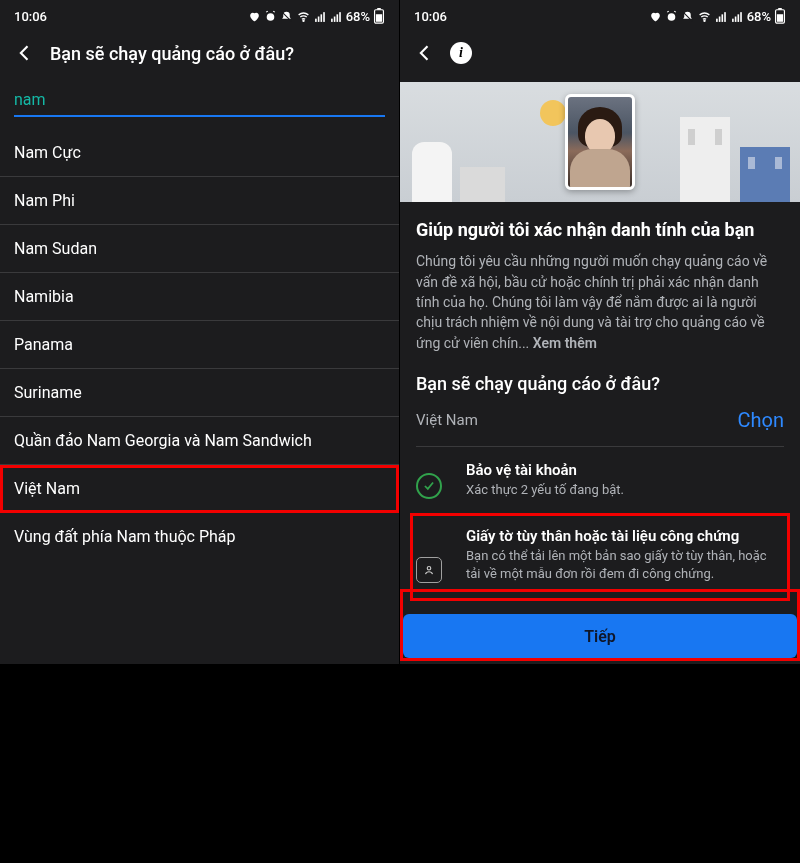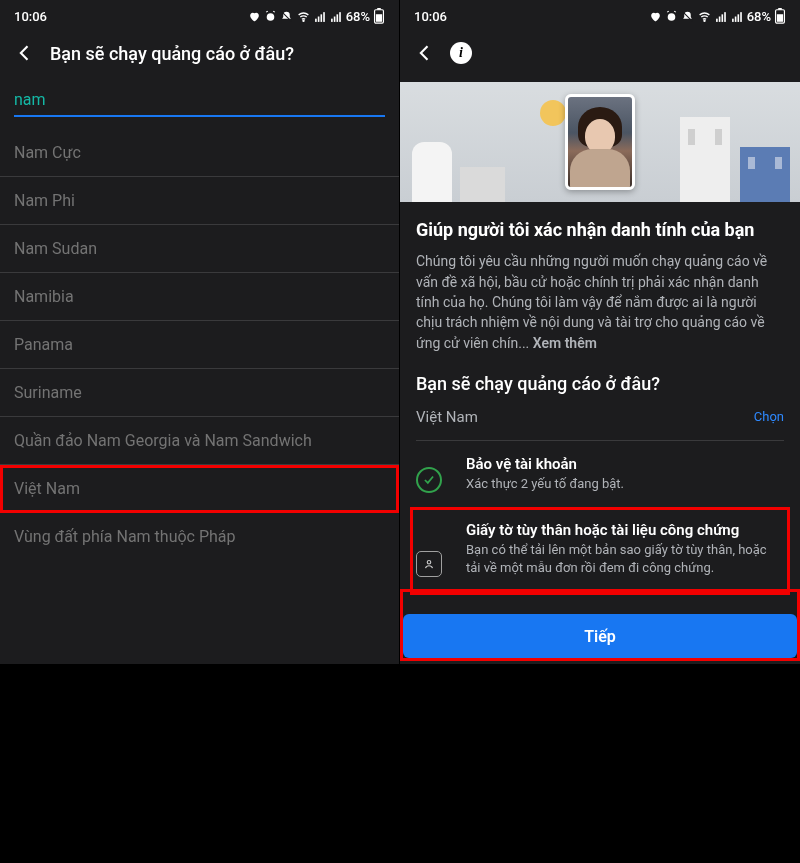--- a/index.html
+++ b/index.html
@@ -17,21 +17,21 @@
   .header .back { width: 22px; height: 22px; display: flex; align-items: center; justify-content: center; }
   .header .title { font-size: 18px; font-weight: 500; flex: 1; }
   .info-circle { width: 22px; height: 22px; border-radius: 50%; background: #fff; color: #000; display: flex; align-items: center; justify-content: center; font-weight: bold; font-size: 14px; font-family: Georgia, serif; font-style: italic; }
 
   
   .search-wrap { padding: 0 14px 8px 14px; }
   .search-input { width: 100%; background: transparent; border: none; border-bottom: 2px solid #1877f2; color: #14b8a6; font-size: 16px; padding: 8px 0 6px 0; outline: none; }
 
   
   .list { padding: 4px 0; }
-  .list-item { padding: 14px 14px; color: #737373; font-size: 16px; border-bottom: 1px solid #3a3a3c; }
+  .list-item { padding: 14px 14px; color: #ffffff; font-size: 16px; border-bottom: 1px solid #3a3a3c; }
   .list-item:last-child { border-bottom: none; }
   .list-item.highlight-red { outline: 3px solid #f20000; outline-offset: -3px; }
 
   
   .hero { height: 120px; position: relative; background: linear-gradient(180deg, #d9dde0 0%, #c9ced3 100%); overflow: hidden; }
   .hero .bldg { position: absolute; bottom: 0; }
   .bldg.b1 { left: 12px; width: 40px; height: 60px; background: #f4f4f4; border-radius: 12px 12px 0 0; }
   .bldg.b2 { left: 60px; width: 45px; height: 35px; background: #dadada; }
   .bldg.b3 { right: 70px; width: 50px; height: 85px; background: #eeeeee; }
   .bldg.b3::before, .bldg.b3::after { content: ""; position: absolute; width: 7px; height: 16px; background: #cfcfcf; top: 12px; }
@@ -48,37 +48,37 @@
   .photo .body { position: absolute; bottom: 0; left: 50%; transform: translateX(-50%); width: 60px; height: 38px; background: #bfa58f; border-radius: 22px 22px 0 0; }
 
   
   .r-content { padding: 16px 16px 0 16px; color: #e4e6eb; }
   .r-title { color: #fff; font-size: 18px; font-weight: 700; line-height: 1.3; margin-bottom: 10px; }
   .r-desc { font-size: 14px; line-height: 1.45; color: #b0b3b8; }
   .r-desc .more { color: #b0b3b8; font-weight: 600; }
   .r-q { color: #fff; font-size: 18px; font-weight: 500; margin-top: 20px; margin-bottom: 8px; }
   .country-row { display: flex; justify-content: space-between; align-items: center; padding: 6px 0 14px 0; border-bottom: 1px solid #3a3a3c; }
   .country-row .country { color: #b0b3b8; font-size: 15px; }
-  .country-row .choose { color: #2e89ff; font-size: 13px; }
+  .country-row .choose { color: #2e89ff; font-size: 20px; }
 
   .step { display: flex; gap: 24px; padding: 14px 0; align-items: flex-end; }
   .step-icon { width: 26px; height: 26px; flex-shrink: 0; display: flex; align-items: center; justify-content: center; }
   .step-icon.check { border: 2px solid #31a24c; border-radius: 50%; color: #31a24c; }
   .step-icon.doc { border: 1.5px solid #a0a0a0; border-radius: 5px; color: #c8c8c8; }
   .step-title { color: #fff; font-size: 15px; font-weight: 600; }
   .step-sub { color: #b0b3b8; font-size: 13px; line-height: 1.4; margin-top: 2px; }
 
   .step.redbox { position: relative; padding: 14px 6px 18px 6px; margin-left: -6px; margin-right: -6px; }
   .step.redbox::after { content: ""; position: absolute; inset: 0; border: 3px solid #f20000; pointer-events: none; }
 
   
   .footer { position: absolute; left: 0; right: 0; bottom: 0; padding: 12px 3px 6px 3px; }
   .footer .btn-wrap { position: relative; }
   .footer .btn-wrap::after { content: ""; position: absolute; inset: -3px; border: 3px solid #f20000; pointer-events: none; }
-  .primary-btn { width: 100%; height: 44px; background: #1877f2; border: none; border-radius: 6px; color: #ffffff; font-size: 16px; font-weight: 600; margin-top: 22px; }
+  .primary-btn { width: 100%; height: 44px; background: #1877f2; border: none; border-radius: 6px; color: #0f172a; font-size: 16px; font-weight: 600; margin-top: 22px; }
 </style>
 </head>
 <body>
 
 <div class="pane left">
   <div class="status-bar">
     <span>10:06</span>
     <div class="status-right">
       <span class="sb-icon">
           <svg width="13" height="13" viewBox="0 0 24 24" fill="#fff">

